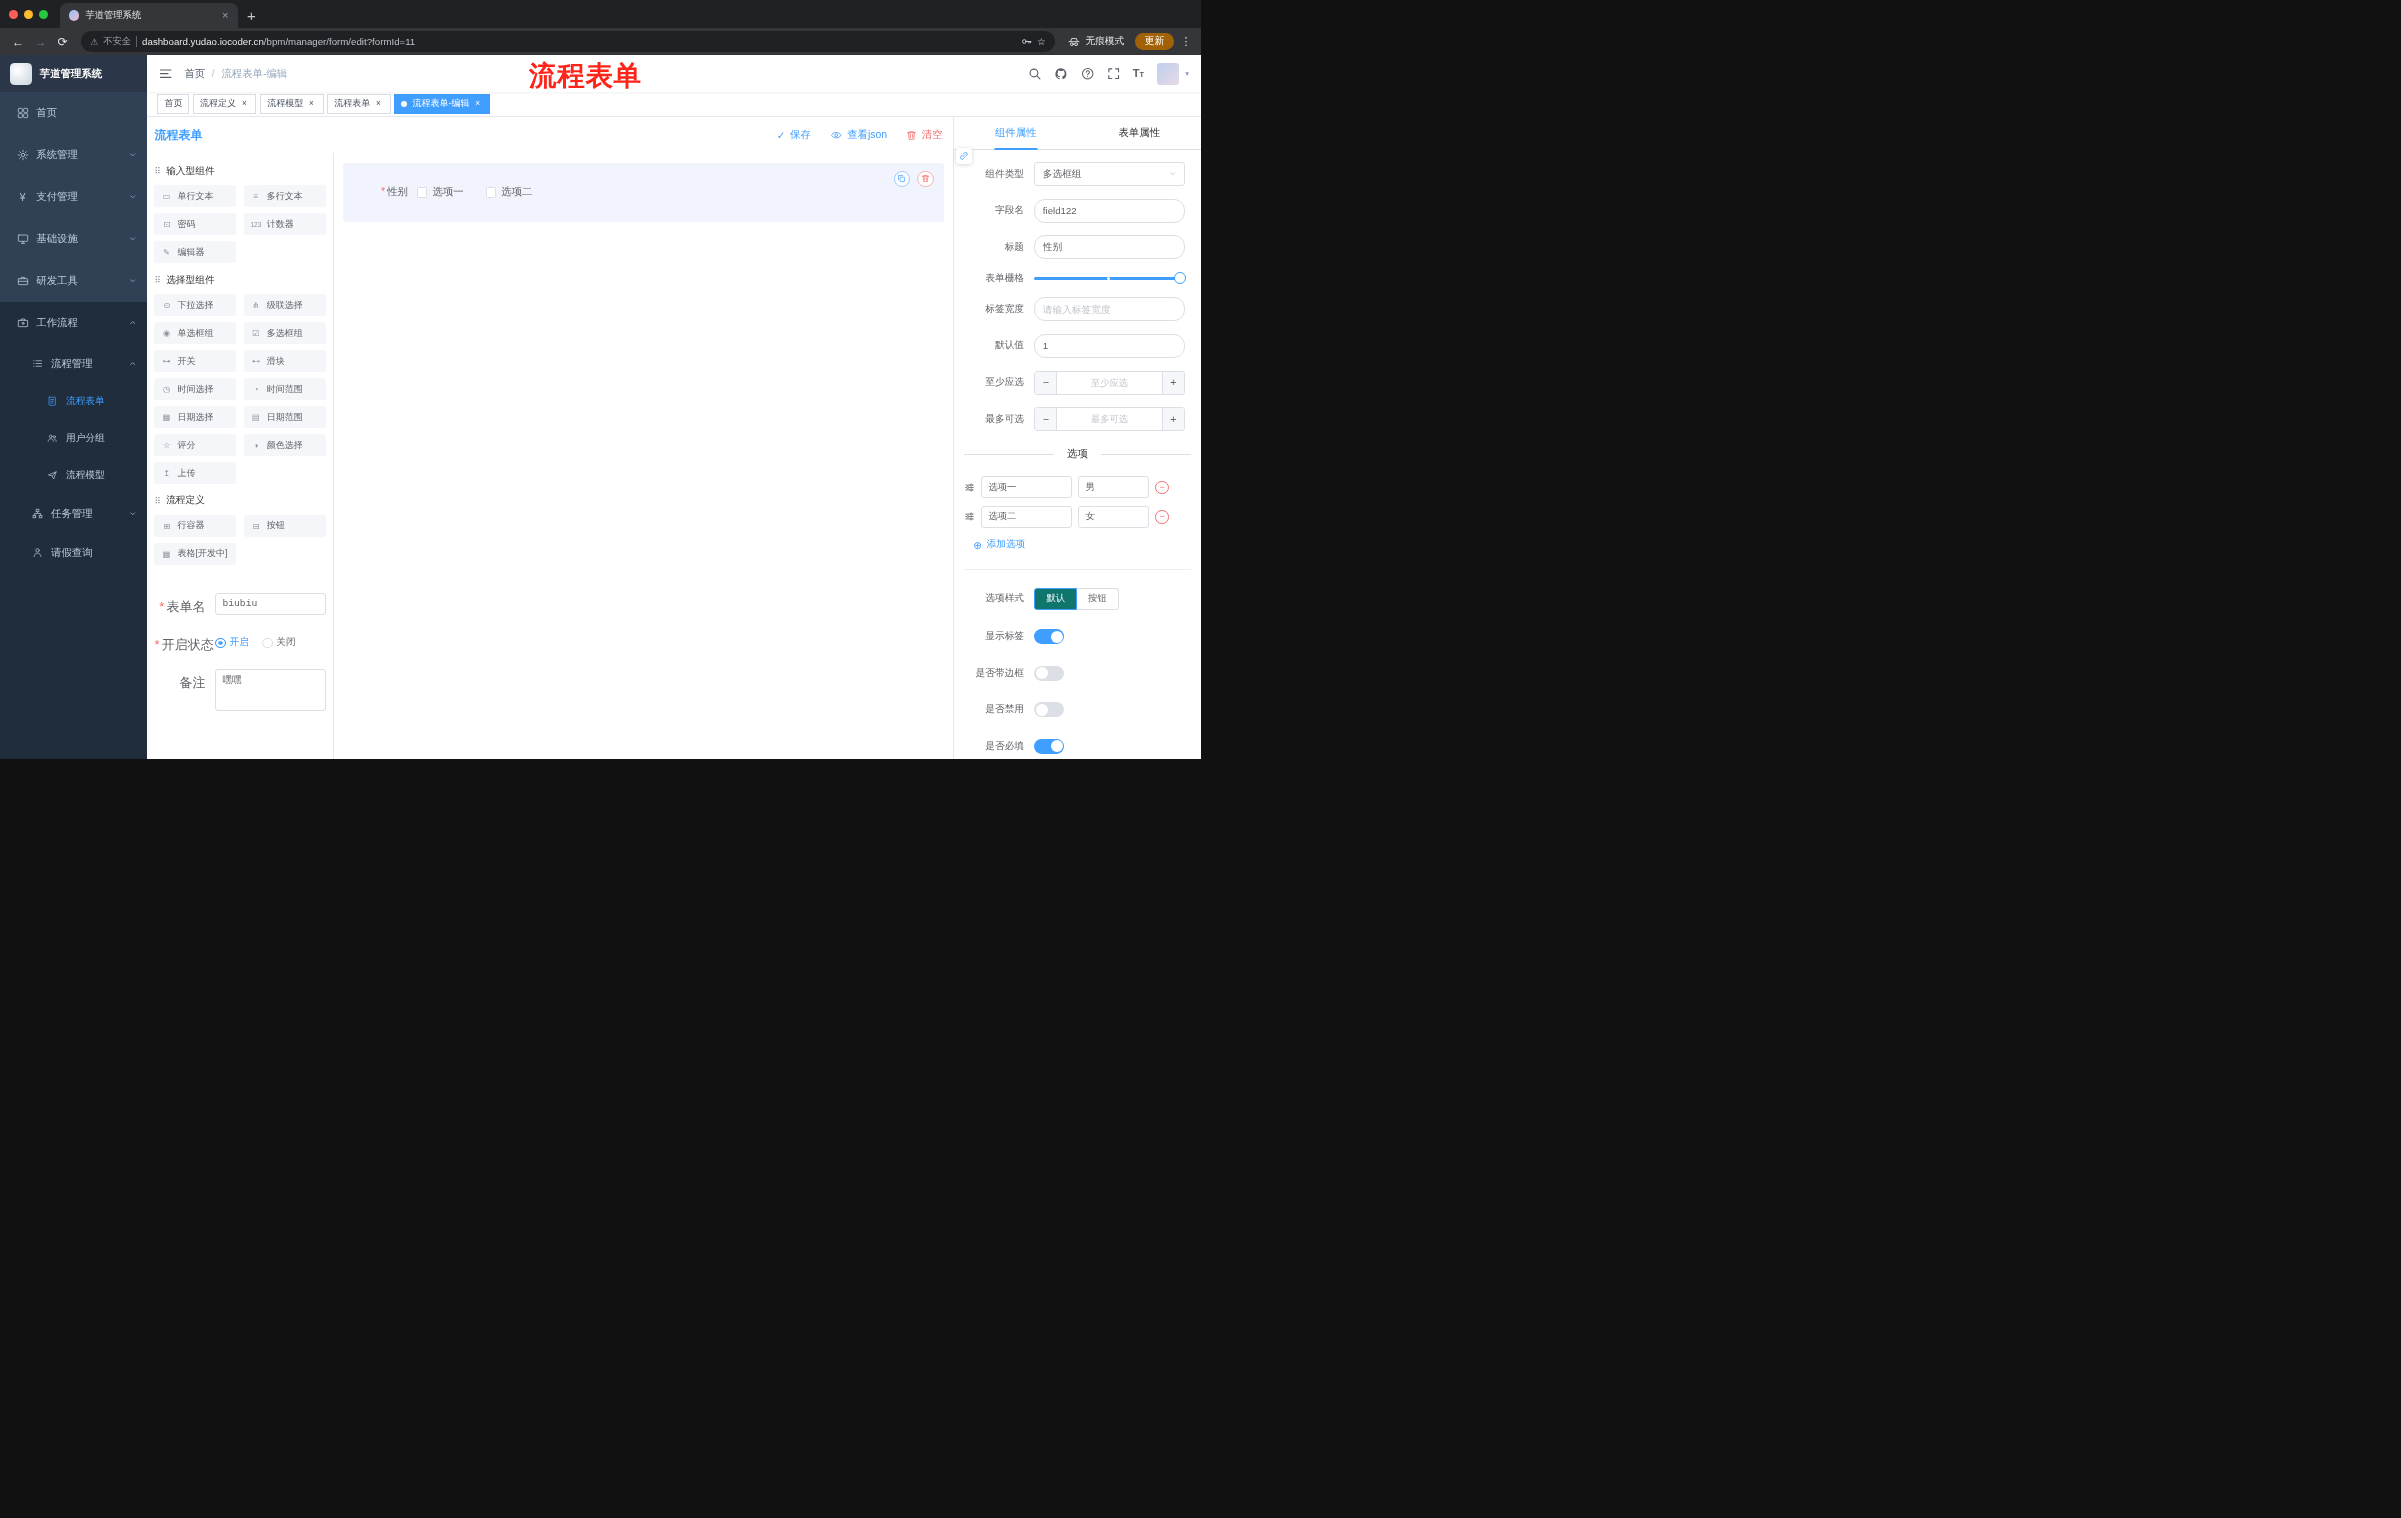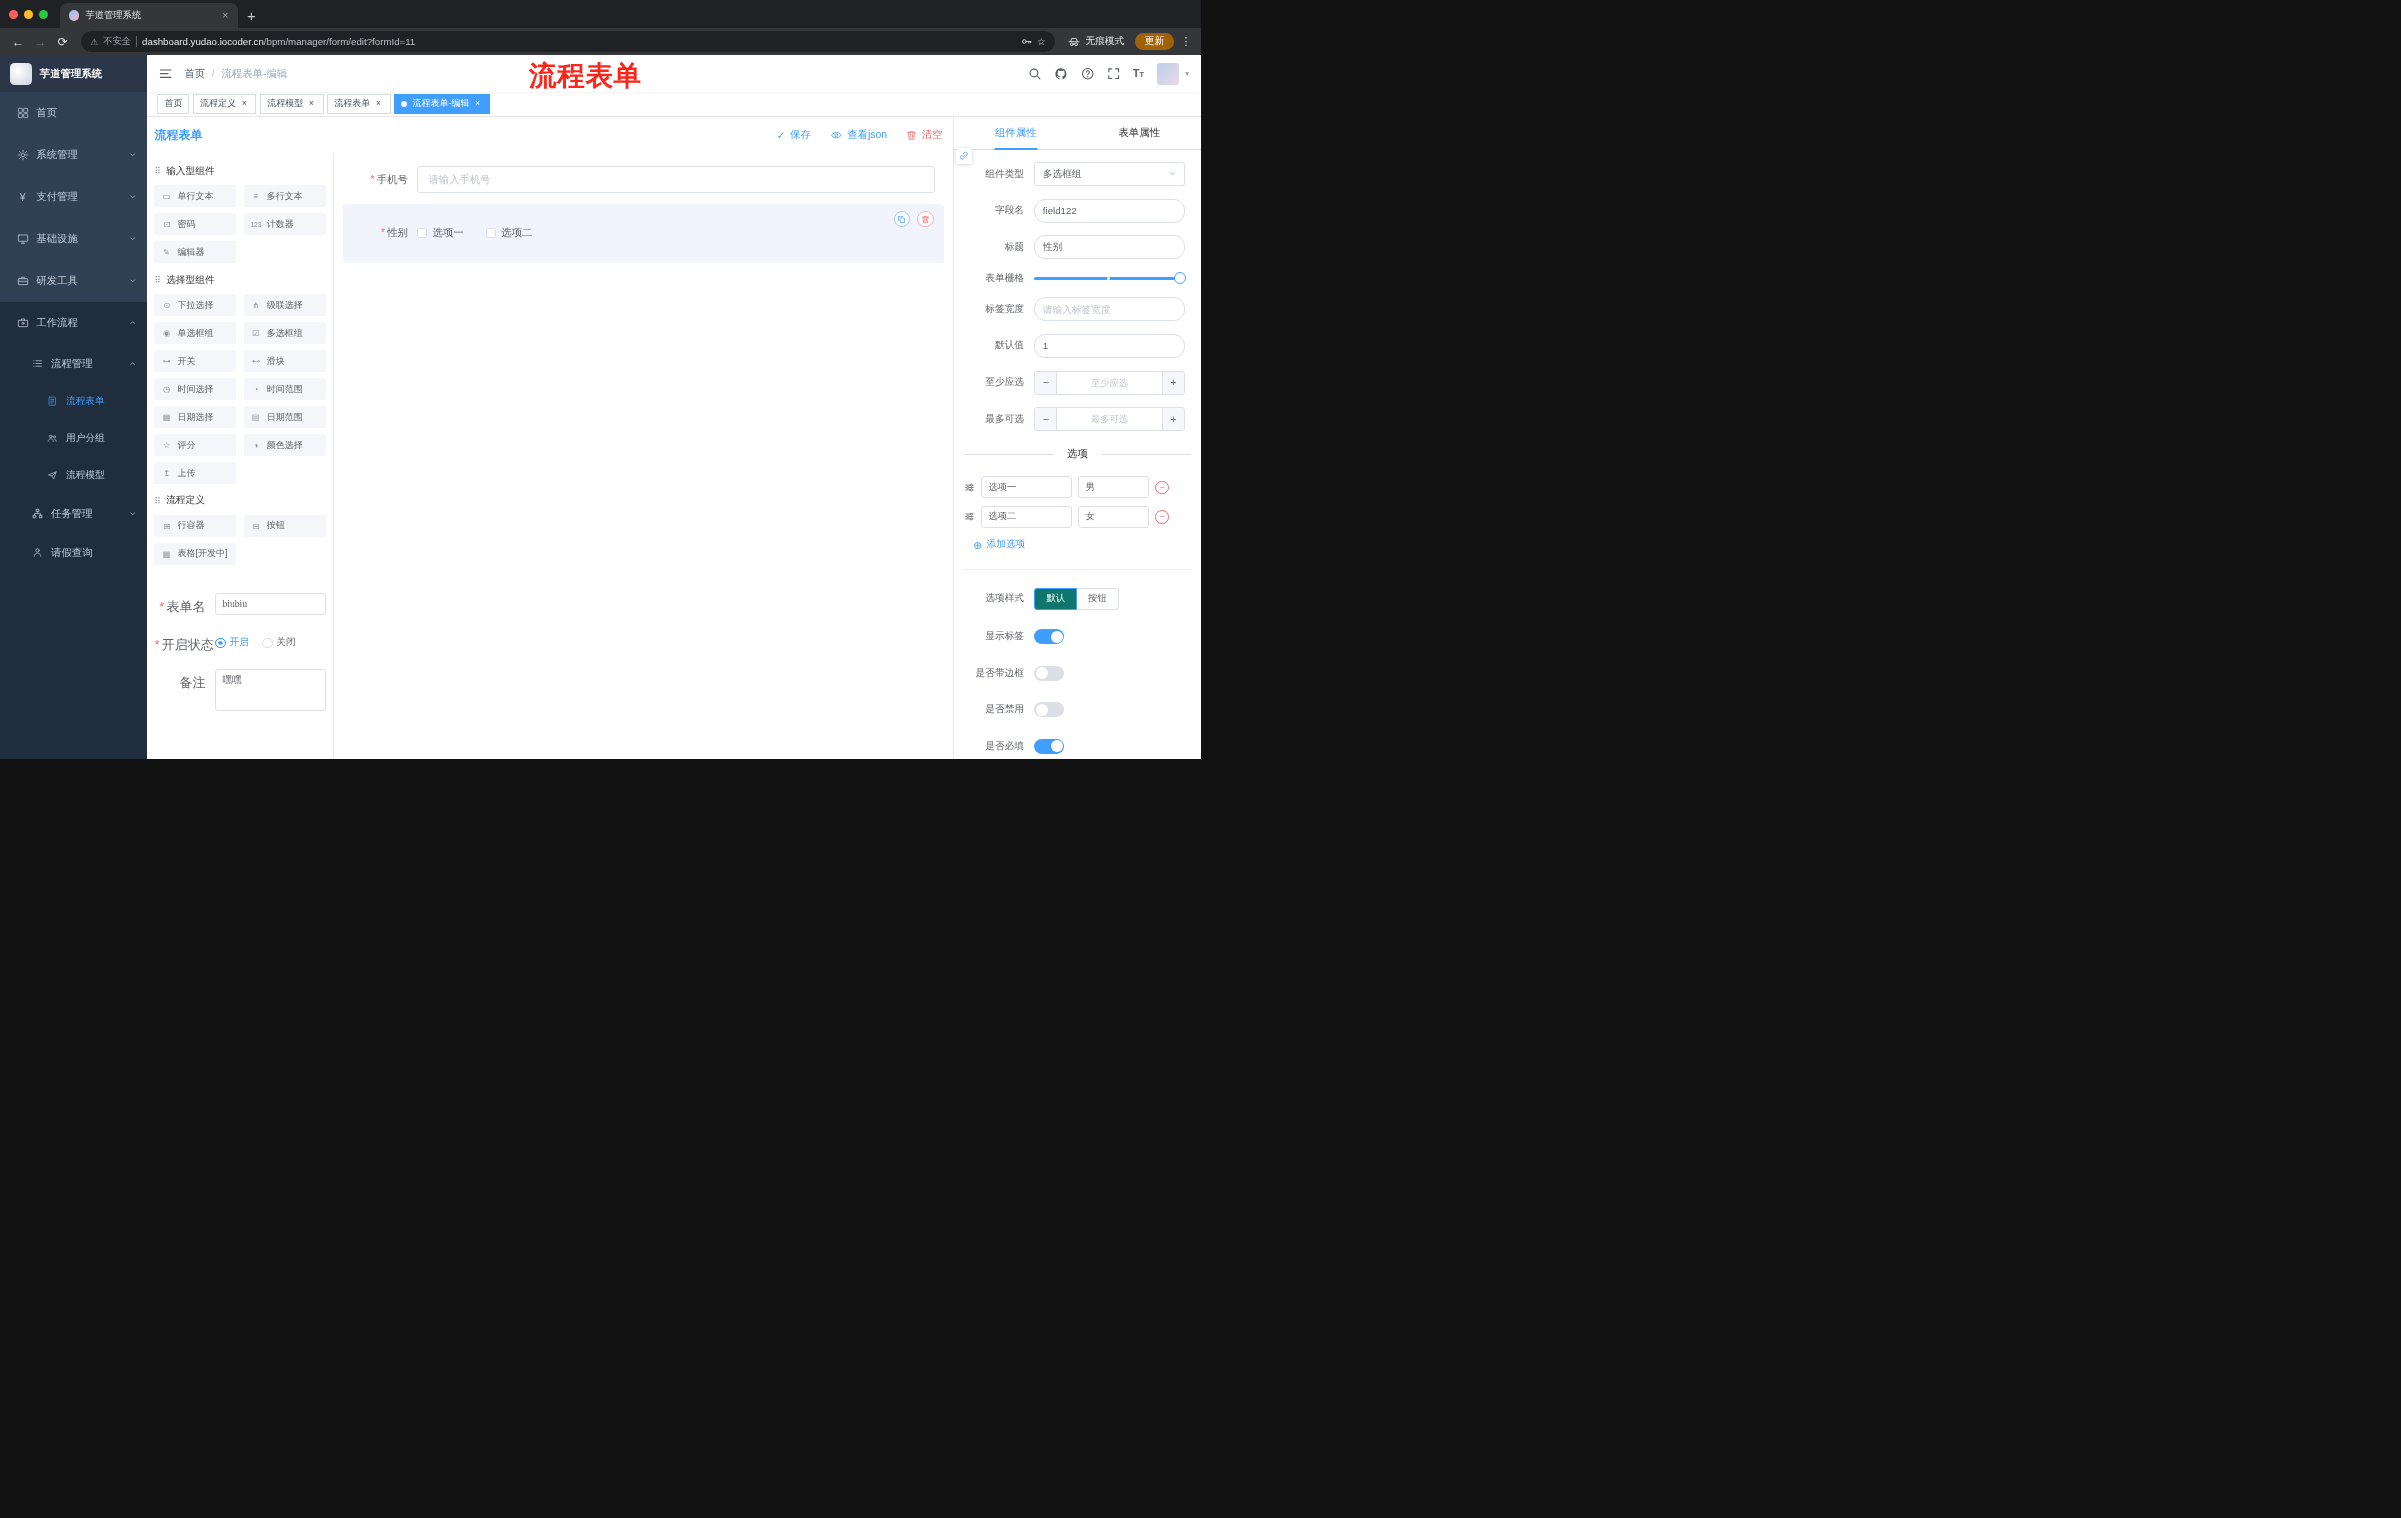--- a/index.html
+++ b/index.html
@@ -83,21 +83,21 @@
 .palette{width:187px;border-right:0.7px solid #e4e7ed;padding:1.5px 7.4px 0;overflow:hidden;flex:none}
 .pg-title{display:flex;align-items:center;gap:5.2px;font-size:9.7px;color:#303133;margin:10.4px 0 7.4px;font-weight:500}
 .pg-title .gic{color:#909399;font-size:9px}
 .pgrid{display:grid;grid-template-columns:1fr 1fr;gap:6px 7.4px}
 .pitem{height:22px;background:#f4f6fa;border-radius:2.2px;display:flex;align-items:center;padding:0 6px;gap:4.5px;font-size:9px;color:#606266;cursor:move;white-space:nowrap;overflow:hidden}
 .pitem .pic{color:#909399;font-size:8.2px;width:12.6px;text-align:center;flex:none}
 .lform{margin-top:28px}
 .lrow{display:flex;margin-bottom:15px;align-items:flex-start}
 .llabel{width:51px;text-align:right;font-size:13px;color:#606266;margin-right:10px;padding-top:5.2px;flex:none;white-space:nowrap}
 .req{color:#f56c6c;margin-right:2.2px;font-style:normal}
-.linput{width:111px;height:22px;border:0.7px solid #dcdfe6;border-radius:3px;padding:0 6px;font-size:9.7px;color:#606266;font-family:Liberation Serif, serif;outline:none}
+.linput{width:111px;height:22px;border:0.7px solid #dcdfe6;border-radius:3px;padding:0 6px;font-size:9.7px;color:#606266;font-family:Liberation Mono, monospace;outline:none}
 .ltextarea{width:111px;height:42px;border:0.7px solid #dcdfe6;border-radius:3px;padding:3.7px 6px;font-size:9.7px;color:#606266;resize:none;font-family:inherit;outline:none}
 .radios{display:flex;gap:13.4px;align-items:center;padding-top:5.2px}
 .radio{display:flex;align-items:center;gap:3.7px;font-size:9.7px;color:#606266;cursor:pointer}
 .rdot{width:10.4px;height:10.4px;border:0.7px solid #dcdfe6;border-radius:50%;background:#fff;flex:none}
 .radio.sel{color:#409eff}
 .radio.sel .rdot{border-color:#409eff;background:#409eff;box-shadow:inset 0 0 0 2.2px #fff}
 
 
 .canvas{flex:1;min-width:0;overflow:hidden}
 .crow{display:flex;align-items:center}
@@ -596,24 +596,20 @@
                   </span>
                 </div>
                 <div class="lrow">
                   <span class="llabel"><span>备注</span></span>
                   <textarea class="ltextarea" style="">嘿嘿</textarea>
                 </div>
               </div>
             </div>
 
             <div class="canvas">
-              <div class="crow phone-row">
-                <span class="clabel"><i class="req">*</i><span>手机号</span></span>
-                <input class="cinput" placeholder="请输入手机号" style="">
-              </div>
 
               <div class="widget">
                 <div class="wtools">
                   <span class="tool copy">
                     <svg width="9" height="9" viewBox="0 0 16 16" fill="none" stroke="currentColor" stroke-width="1.3" stroke-linejoin="round">
                         <rect x="5.5" y="5.5" width="8" height="8" rx="1"></rect>
                         <path d="M3 10.5h-.5v-8h8V3"></path>
                       </svg>
                   </span>
                   <span class="tool del">

